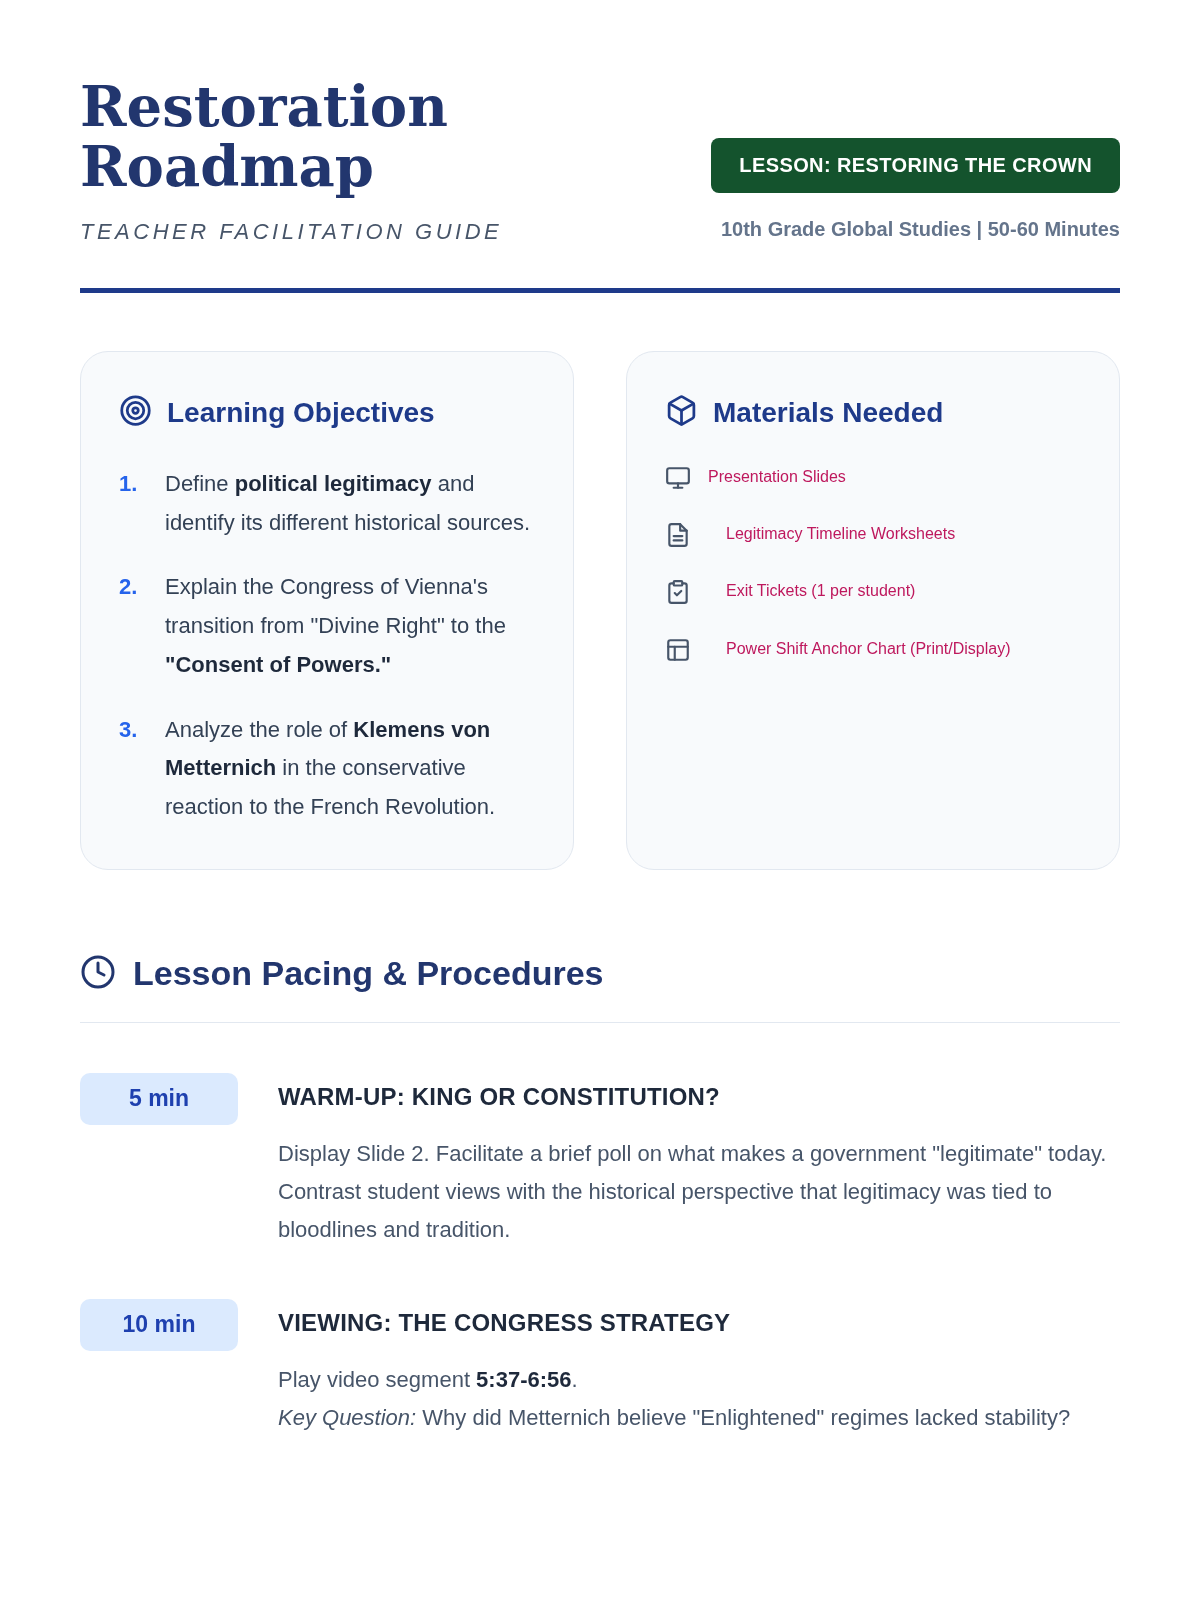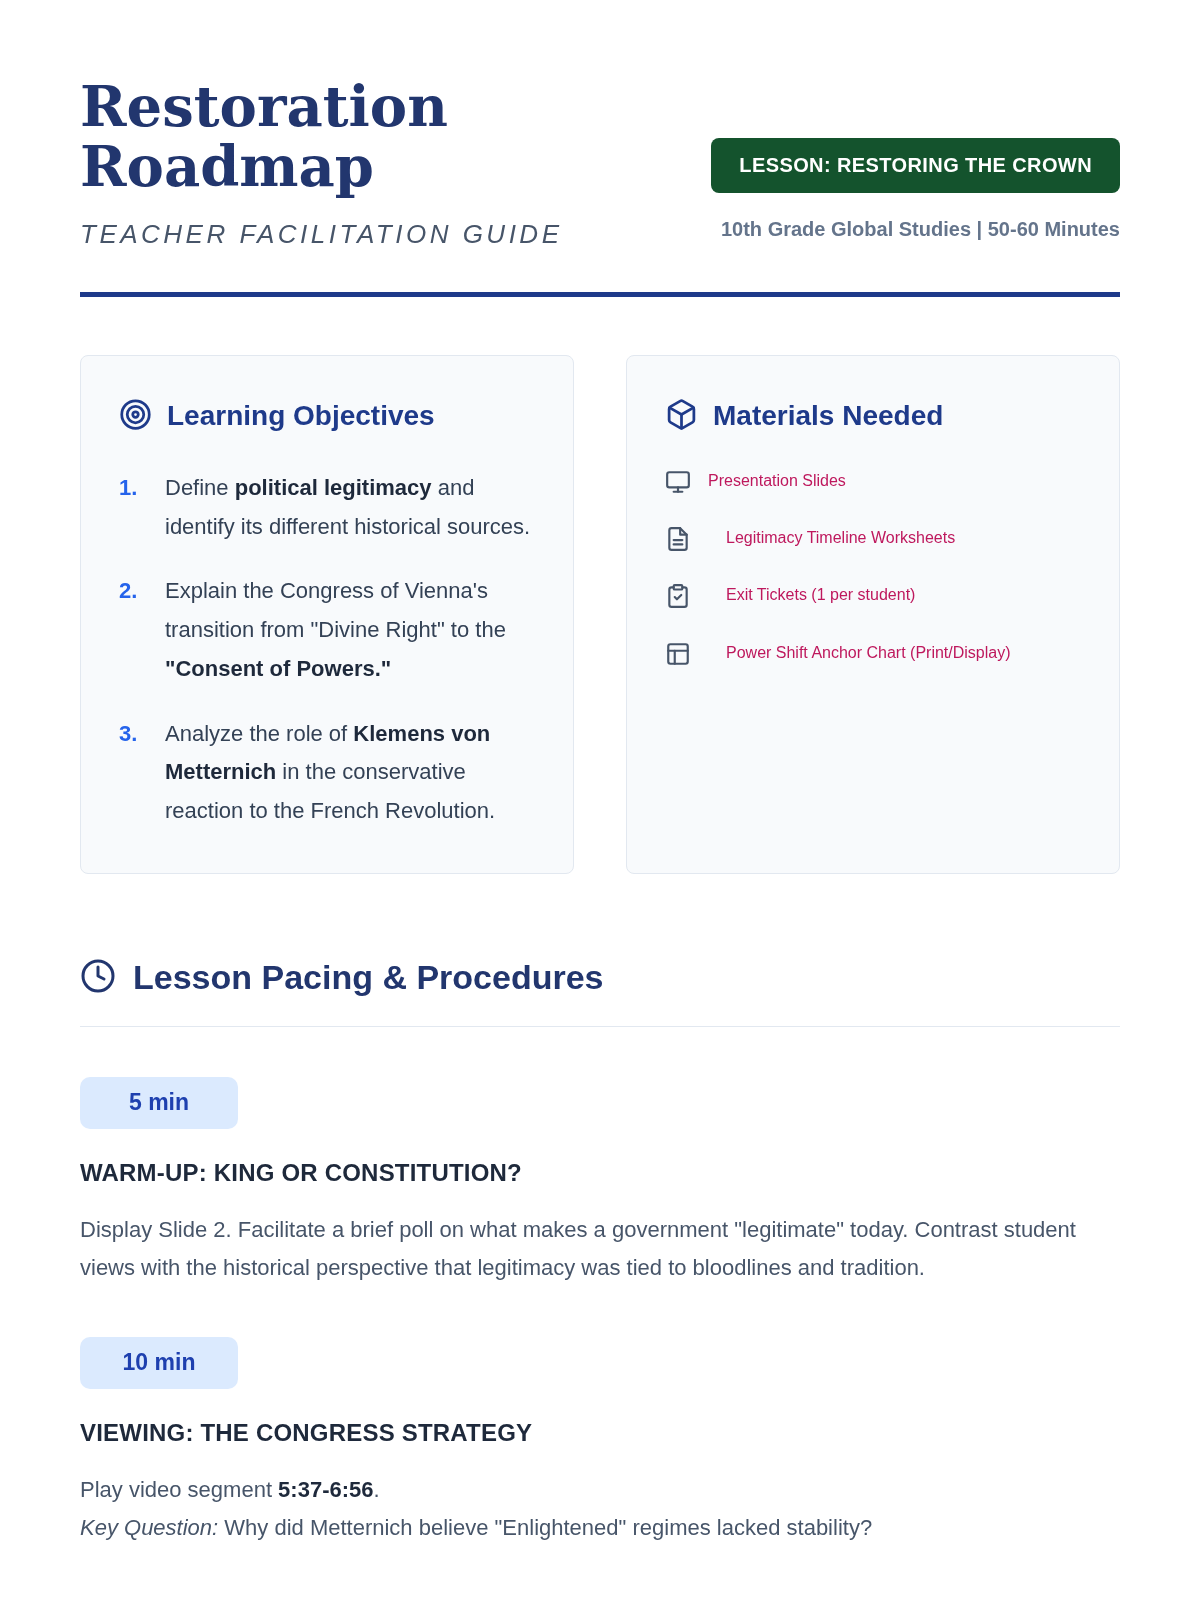--- a/index.html
+++ b/index.html
@@ -12,39 +12,39 @@
   .page { padding:76px 80px 0 80px; }
 
   
   .header { display:flex; justify-content:space-between; align-items:flex-start; }
   .title {
     font-family:"DejaVu Serif", serif;
     font-weight:700; font-size:56px; line-height:1.08; color:#22366e;
   }
   .title span { display:block; }
   .subtitle {
-    margin-top:22px; font-size:26px; font-style:italic;
+    margin-top:22px; font-size:22px; font-style:italic;
     letter-spacing:3.5px; color:#475569; font-weight:500;
   }
   .header-right { text-align:right; padding-top:62px; }
   .badge {
     display:inline-block; background:#14532d; color:#ffffff;
     font-weight:700; font-size:20px; letter-spacing:0.4px;
     padding:16px 28px; border-radius:8px;
   }
   .meta {
     margin-top:20px; margin-left:auto; font-size:20px; font-weight:700;
     color:#64748b; max-width:400px; line-height:1.65;
   }
   .rule { height:5px; background:#1e3a8a; margin-top:42px; }
 
   
   .cards { display:grid; grid-template-columns:1fr 1fr; gap:52px; margin-top:58px; }
   .card {
-    background:#f8fafc; border:1px solid #e2e8f0; border-radius:8px;
+    background:#f8fafc; border:1px solid #e2e8f0; border-radius:28px;
     padding:42px 38px;
   }
   .card-head { display:flex; align-items:center; gap:15px; color:#1e3a8a; }
   .card-head h3 { font-size:28px; font-weight:700; color:#1e3a8a; }
   .card-head svg { width:33px; height:33px; flex:none; }
   .card-body { margin-top:34px; }
 
   .obj-item { display:flex; gap:12px; font-size:22px; line-height:1.76; color:#334155; }
   .obj-item + .obj-item { margin-top:26px; }
   .obj-num { color:#2563eb; font-weight:700; min-width:34px; }
@@ -56,21 +56,21 @@
   .mat-item + .mat-item { margin-top:25px;gap:35px; }
   .mat-item svg { width:26px; height:26px; color:#475569; flex:none; }
   .mat-label { max-width:345px; }
 
   
   .section-head { display:flex; align-items:center; gap:17px; margin-top:84px; }
   .section-head svg { width:36px; height:36px; color:#22366e; flex:none; }
   .section-head h2 { font-size:34px; font-weight:700; color:#22366e; }
   .section-divider { height:1px; background:#e2e8f0; margin-top:28px; }
 
-  .pacing-item { display:flex; gap:20px; margin-top:50px;flex-direction:column; }
+  .pacing-item { display:flex; gap:40px; margin-top:50px; }
   .time-badge {
     background:#dbeafe; color:#1e40af; font-weight:700; font-size:23px;
     border-radius:10px; width:158px; height:52px; flex:none;
     display:flex; align-items:center; justify-content:center;
   }
   .pacing-content { flex:1; }
   .pacing-title { font-size:24px; font-weight:700; color:#1e293b; padding-top:10px; letter-spacing:0.2px; }
   .pacing-body { margin-top:24px; font-size:22px; line-height:1.73; color:#475569; }
 </style>
 </head>

